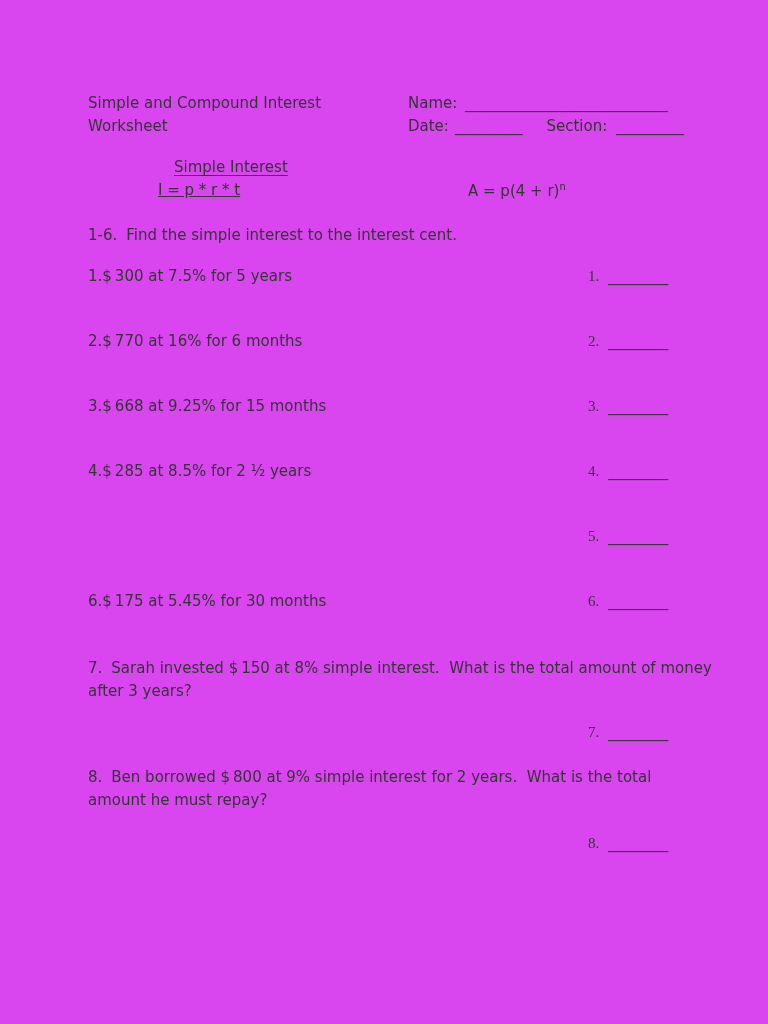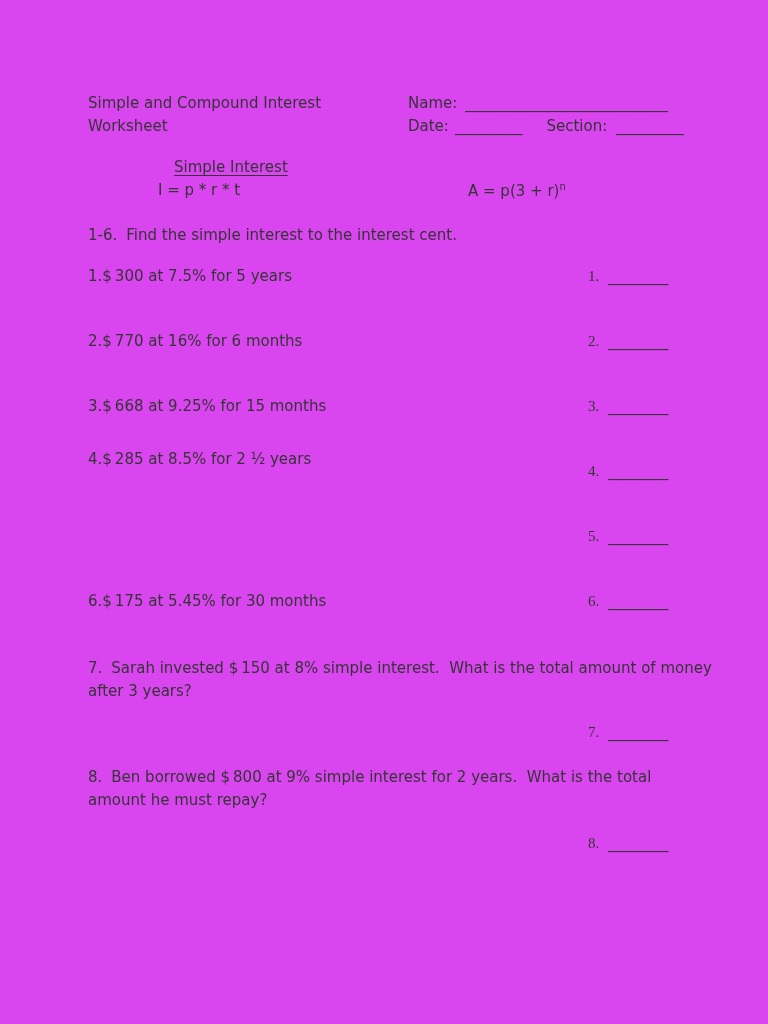--- a/index.html
+++ b/index.html
@@ -14,21 +14,21 @@
   .serif { font-family:"Liberation Serif", serif; }
 
   #hdr-left  { left:88px;  top:92px; }
   #hdr-right { left:408px; top:92px; }
   .gap6  { margin-left:6px; }
   .gap8  { margin-left:8px; }
   .gap9  { margin-left:9px; }
   .gap12 { margin-left:24px; }
 
   #formula-simple-heading   { left:135px; top:158px;margin-left:39px; }
-  #formula-simple-expr      { left:158px; top:181px; }
+  #formula-simple-expr      { left:158px; top:181px;text-decoration:underline; }
   #formula-compound-heading { left:455px; top:158px; }
   #formula-compound-expr    { left:468px; top:181px; }
   sup { font-size:10px; }
 
   #instruction { left:88px; top:226px; }
 
   .q-line { position:absolute; left:88px; }
   .q-text { }
   .a-line { position:absolute; left:588px; white-space:nowrap; }
   .a-blank { margin-left:9px; }
@@ -51,21 +51,21 @@
       <span>Name:</span><span class="gap8">___________________________</span>
     </div>
     <div>
       <span>Date:</span><span class="gap6">_________</span><span class="gap12">Section:</span><span class="gap9">_________</span>
     </div>
   </div>
 
   <div id="formula-simple-heading" class="abs u">Simple Interest</div>
   <div id="formula-simple-expr" class="abs">I = p * r * t</div>
   <div id="formula-compound-expr" class="abs">
-    <span>A = p(3 + r)</span><sup>n</sup>
+    <span>A = p(4 + r)</span><sup>n</sup>
   </div>
 
   <div id="instruction" class="abs">
     <span>1-6.</span><span class="gap9">Find the simple interest to the interest cent.</span>
   </div>
 
   <div class="q-line" style="top:267px">
     <span>1.</span><span class="q-text">$ 300 at 7.5% for 5 years</span>
   </div>
   <div class="a-line" style="top:267px">
@@ -79,21 +79,21 @@
     <span class="serif">2.</span><span class="a-blank">________</span>
   </div>
 
   <div class="q-line" style="top:397px">
     <span>3.</span><span class="q-text">$ 668 at 9.25% for 15 months</span>
   </div>
   <div class="a-line" style="top:397px">
     <span class="serif">3.</span><span class="a-blank">________</span>
   </div>
 
-  <div class="q-line" style="top:450px">
+  <div class="q-line" style="top:462px">
     <span>4.</span><span class="q-text">$ 285 at 8.5% for 2 ½ years</span>
   </div>
   <div class="a-line" style="top:462px">
     <span class="serif">4.</span><span class="a-blank">________</span>
   </div>
 
   <div class="a-line" style="top:527px">
     <span class="serif">5.</span><span class="a-blank">________</span>
   </div>
 

